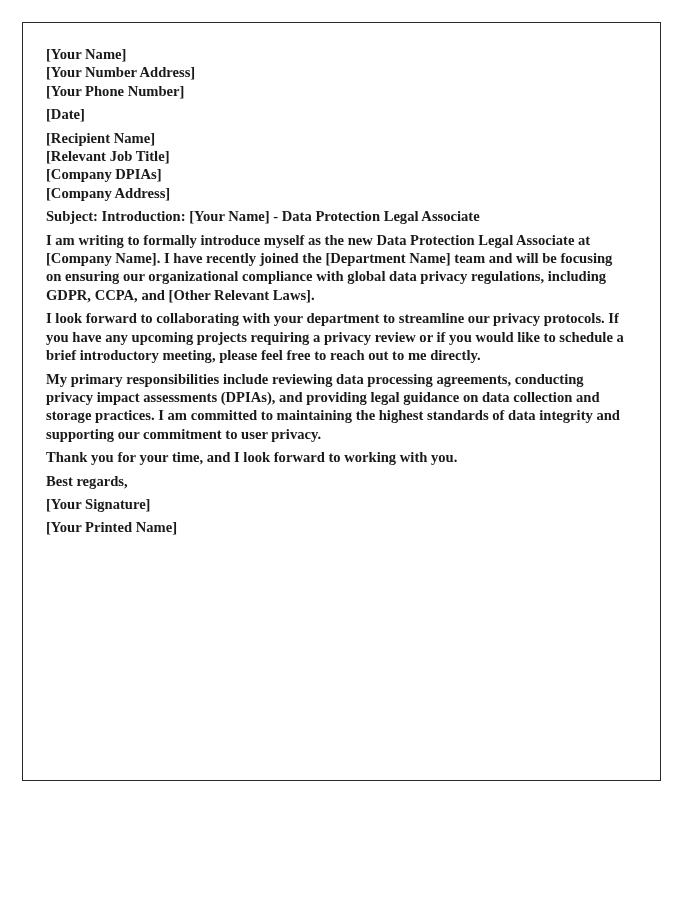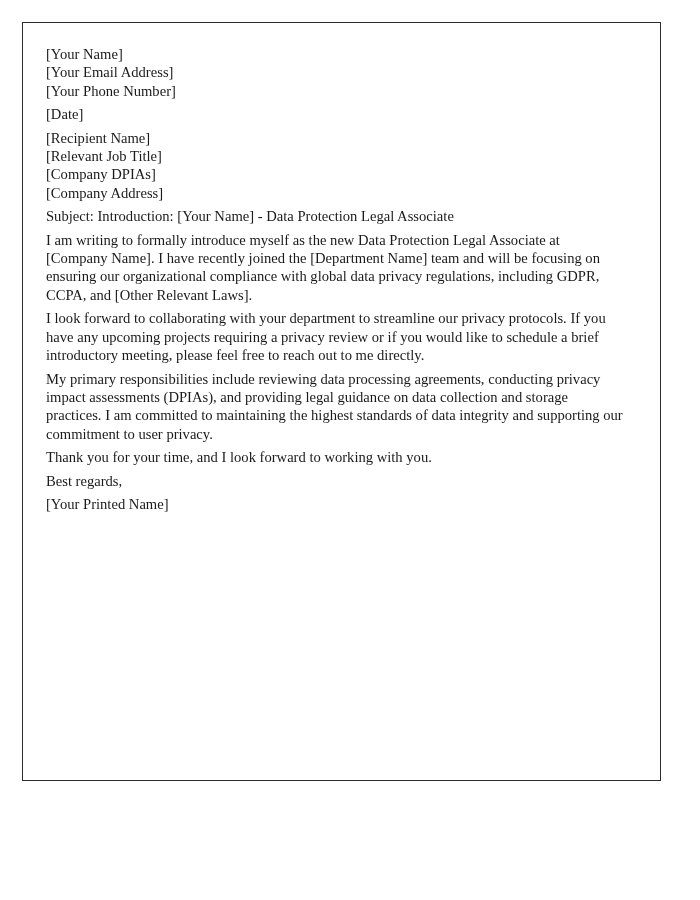--- a/index.html
+++ b/index.html
@@ -22,20 +22,21 @@
     height: 759px;
     box-sizing: border-box;
     border: 1px solid #2b2b2b;
     background: #ffffff;
   }
   .letter-body {
     position: absolute;
     left: 23px;
     top: 22px;
     width: 578px;
+    font-weight: bold;
   }
   .block {
     font-size: 14.6px;
     line-height: 18.4px;
     text-align: left;
     color: #1a1a1a;
   }
   .block + .block {
     margin-top: 5px;
   }
@@ -49,21 +50,21 @@
   }
 </style>
 </head>
 <body>
 
 <div class="page-sheet">
   <div class="letter-body">
 
     <div class="block">
       <span class="line">[Your Name]</span>
-      <span class="line">[Your Email Address]</span>
+      <span class="line">[Your Number Address]</span>
       <span class="line">[Your Phone Number]</span>
     </div>
 
     <div class="block">
       <span class="line">[Date]</span>
     </div>
 
     <div class="block">
       <span class="line">[Recipient Name]</span>
       <span class="line">[Relevant Job Title]</span>
@@ -89,19 +90,22 @@
     </div>
 
     <div class="block">
       <span class="para">Thank you for your time, and I look forward to working with you.</span>
     </div>
 
     <div class="block">
       <span class="line">Best regards,</span>
     </div>
 
+    <div class="block">
+      <span class="line">[Your Signature]</span>
+    </div>
 
     <div class="block">
       <span class="line">[Your Printed Name]</span>
     </div>
 
   </div>
 </div>
 
 </body></html>

